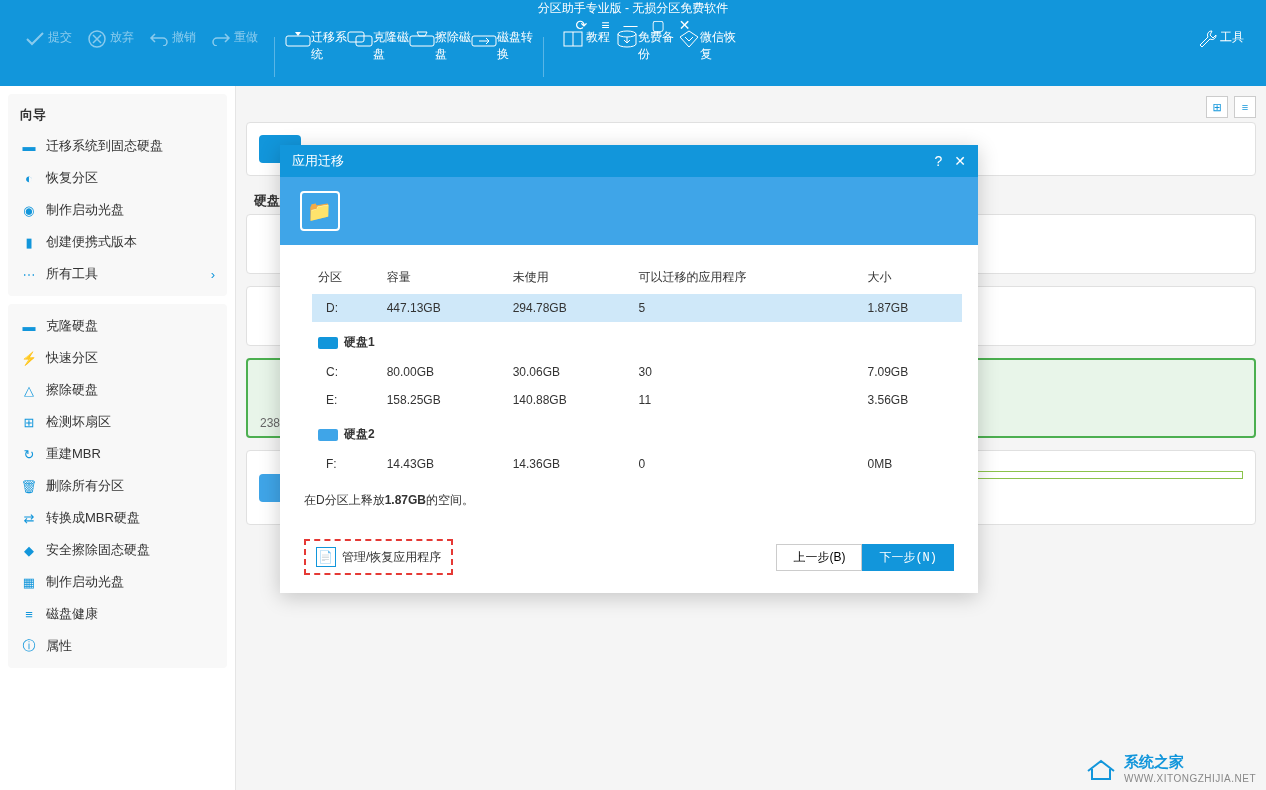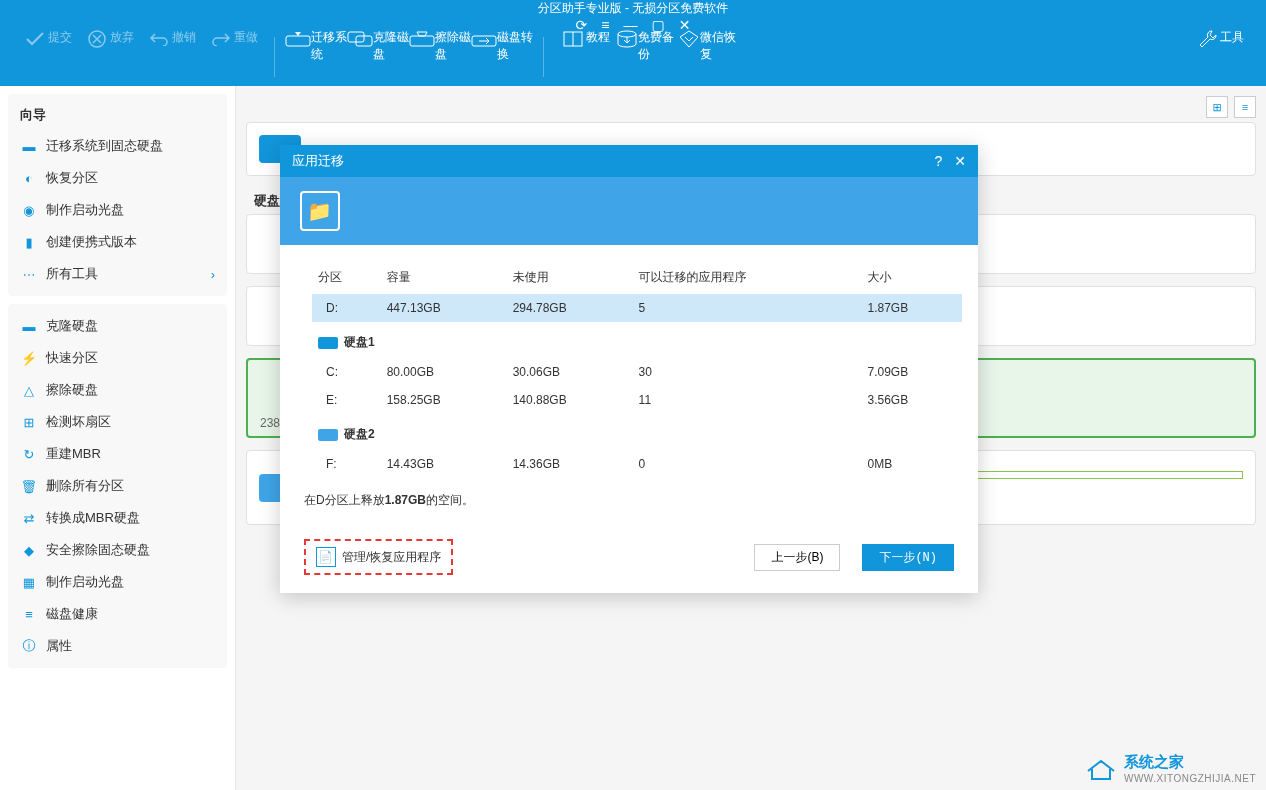--- a/index.html
+++ b/index.html
@@ -60,21 +60,21 @@
     .dialog table th { text-align: left; padding: 8px 6px; color: #333; font-weight: normal; }
     .dialog table td { padding: 7px 6px; color: #333; }
     .dialog table tr.group td { font-weight: bold; padding-top: 12px; }
     .dialog table tr.group .gicon { display: inline-block; width: 20px; height: 12px; background: #1296db; border-radius: 2px; margin-right: 6px; vertical-align: middle; }
     .dialog table tr.group.ssd .gicon { background: #3fa5e8; }
     .dialog table tr.sel { background: #cfe8f9; }
     .dialog .summary { font-size: 12px; color: #333; padding: 14px 0 4px; }
     .dialog .dlg-foot { display: flex; align-items: center; padding: 14px 24px 18px; }
     .dialog .manage-link { display: flex; align-items: center; font-size: 12px; color: #333; cursor: pointer; border: 2px dashed #e53935; padding: 6px 10px; }
     .dialog .manage-link .micon { width: 20px; height: 20px; border: 1px solid #1296db; color: #1296db; display: flex; align-items: center; justify-content: center; margin-right: 6px; font-size: 12px; }
-    .dialog .footbtns { margin-left: auto; display: flex; gap: 22px; }
+    .dialog .footbtns { margin-left: auto; display: flex; gap: 0; }
     .dialog .btn { padding: 4px 16px; font-size: 12px; border: 1px solid #ccc; background: #fff; cursor: pointer; }
     .dialog .btn.primary { background: #1296db; color: #fff; border-color: #1296db; font-family: Liberation Mono, monospace; }
     
     
     .watermark { position: absolute; right: 10px; bottom: 6px; display: flex; align-items: center; color: #1296db; font-size: 11px; }
     .watermark .wicon { width: 34px; height: 24px; margin-right: 6px; }
     .watermark .wtext b { font-size: 15px; display: block; }
     .watermark .wtext span { font-size: 10px; letter-spacing: 0.5px; color: #888; }
     
     svg { display: block; }

